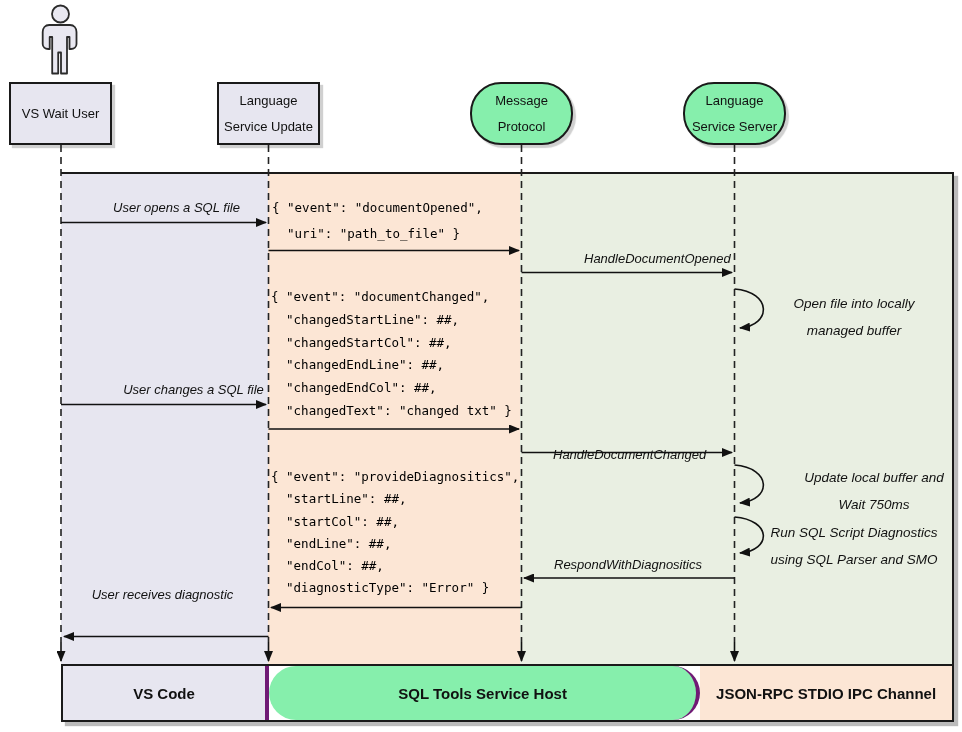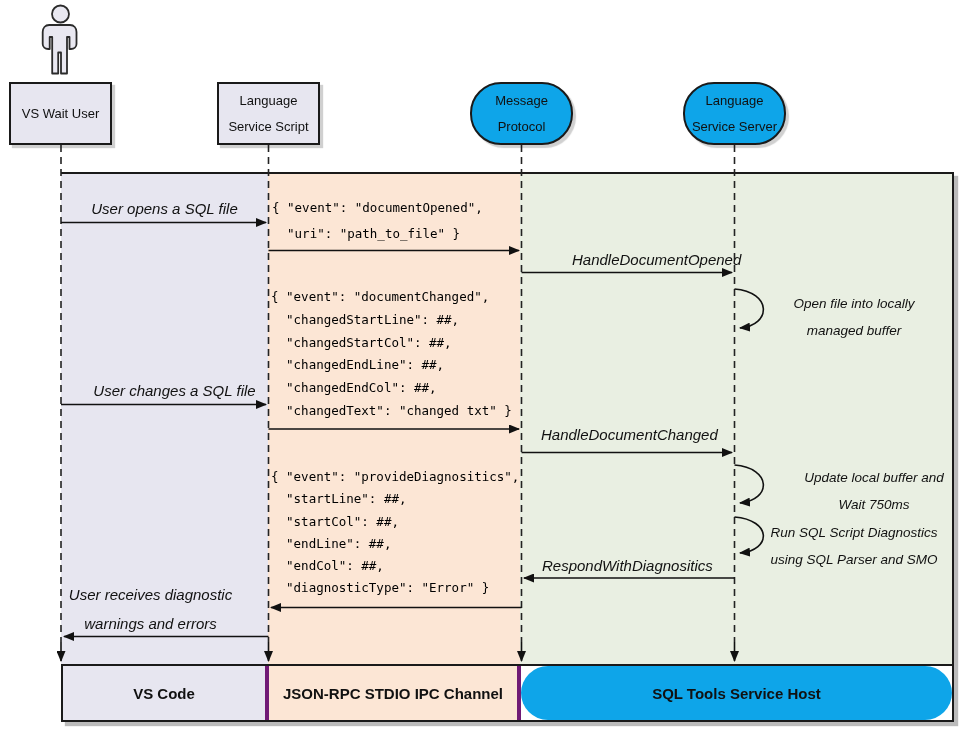--- a/index.html
+++ b/index.html
@@ -5,35 +5,35 @@
   html,body{margin:0;padding:0;background:#ffffff;}
   #stage{position:relative;width:962px;height:732px;background:#ffffff;overflow:hidden;
          font-family:"Liberation Sans",sans-serif;color:#111;}
   .abs{position:absolute;}
   
   .actor-box{position:absolute;top:82px;width:103px;height:63px;box-sizing:border-box;
     border:2px solid #1a1a1a;display:flex;flex-direction:column;justify-content:center;
     align-items:center;font-size:13px;line-height:26px;text-align:center;z-index:2;
     box-shadow:3px 3px 1px rgba(150,150,150,0.45);}
   .lavender{background:#e7e6f0;}
-  .greenbox{background:#0ea5e9;border-radius:31px;}
+  .greenbox{background:#86efac;border-radius:31px;}
   .peach{background:#fce6d5;}
   .greenband{background:#e9efe2;}
   
   #frame{position:absolute;left:61px;top:172px;width:893px;height:550px;box-sizing:border-box;
     border-top:2px solid #1a1a1a;border-right:2px solid #1a1a1a;z-index:1;
     box-shadow:4px 4px 1px rgba(120,120,120,0.5);}
   #bands{display:flex;height:490px;}
   .band{height:100%;}
   #footer-row{display:flex;height:58px;box-sizing:border-box;border:2px solid #1a1a1a;border-right:none;}
   .footer-cell{box-sizing:border-box;display:flex;align-items:center;justify-content:center;
     font-size:15px;font-weight:bold;border-right:4px solid #701a75;}
   .footer-cell:last-child{border-right:none;}
   
-  .msg-label{position:absolute;font-style:italic;font-size:15px;z-index:3;white-space:nowrap;}
+  .msg-label{position:absolute;font-style:italic;font-size:13px;z-index:3;white-space:nowrap;margin-left:12px;}
   .centered{text-align:center;white-space:normal;}
   .note{position:absolute;font-style:italic;font-size:13.5px;z-index:3;text-align:center;line-height:27px;}
   
   .code-block{position:absolute;z-index:3;font-family:"DejaVu Sans Mono","Liberation Mono",monospace;
     font-size:12.5px;color:#000;}
   .code-line{white-space:pre;}
   #code-opened{left:272px;top:195px;line-height:26px;}
   #code-changed{left:271px;top:286px;line-height:22.8px;}
   #code-diag{left:271px;top:466px;line-height:22.3px;}
   #overlay{position:absolute;left:0;top:0;z-index:4;pointer-events:none;}
@@ -44,54 +44,53 @@
 <div id="stage">
 
   <div id="frame">
     <div id="bands">
       <div class="band lavender" style="width:207px;"></div>
       <div class="band peach" style="width:253px;"></div>
       <div class="band greenband" style="width:433px;"></div>
     </div>
     <div id="footer-row">
       <div class="footer-cell lavender" style="width:207px;">VS Code</div>
+      <div class="footer-cell greenbox" style="width:433px;">SQL Tools Service Host</div>
       <div class="footer-cell peach" style="width:253px;">JSON-RPC STDIO IPC Channel</div>
-      <div class="footer-cell greenbox" style="width:433px;">SQL Tools Service Host</div>
     </div>
   </div>
 
   <svg class="abs" style="left:36px;top:2px;z-index:2;" width="50" height="78" viewBox="36 2 50 78">
     <circle cx="60.5" cy="14" r="8.5" fill="#e9e8f1" stroke="#2b2b2b" stroke-width="1.8"></circle>
     <path d="M51,25 h19 c4,0 6.5,3 6.5,7 v12 c0,3 -2.5,5 -5.5,5 h-1.5 v-12 h-2.5 v36.5 h-6 v-21 h-2.8 v21 h-6 v-36.5 h-2.5 v12 h-1.5 c-3,0 -5.5,-2 -5.5,-5 v-12 c0,-4 2.5,-7 6.5,-7 z" fill="#e9e8f1" stroke="#2b2b2b" stroke-width="1.8" stroke-linejoin="round"></path>
   </svg>
 
   <div class="actor-box lavender" style="left:9px;">
     <span>VS Wait User</span>
   </div>
   <div class="actor-box lavender" style="left:217px;">
     <span>Language</span>
-    <span>Service Script</span>
+    <span>Service Update</span>
   </div>
   <div class="actor-box greenbox" style="left:470px;">
     <span>Message</span>
     <span>Protocol</span>
   </div>
   <div class="actor-box greenbox" style="left:683px;">
     <span>Language</span>
     <span>Service Server</span>
   </div>
 
   <div class="msg-label centered" style="left:61px;width:207px;top:200px;">User opens a SQL file</div>
   <div class="msg-label" style="left:572px;top:251px;">HandleDocumentOpened</div>
-  <div class="msg-label centered" style="left:71px;width:207px;top:382px;">User changes a SQL file</div>
-  <div class="msg-label" style="left:541px;top:426px;">HandleDocumentChanged</div>
+  <div class="msg-label centered" style="left:78px;width:207px;top:382px;">User changes a SQL file</div>
+  <div class="msg-label" style="left:541px;top:447px;">HandleDocumentChanged</div>
   <div class="msg-label" style="left:542px;top:557px;">RespondWithDiagnositics</div>
   <div class="msg-label centered" style="left:47px;width:207px;top:580px;line-height:29px;">
     <div>User receives diagnostic</div>
-    <div>warnings and errors</div>
   </div>
 
   <div class="note" style="left:758px;width:192px;top:290px;">
     <div>Open file into locally</div>
     <div>managed buffer</div>
   </div>
   <div class="note" style="left:778px;width:192px;top:464px;">
     <div>Update local buffer and</div>
     <div>Wait 750ms</div>
   </div>

